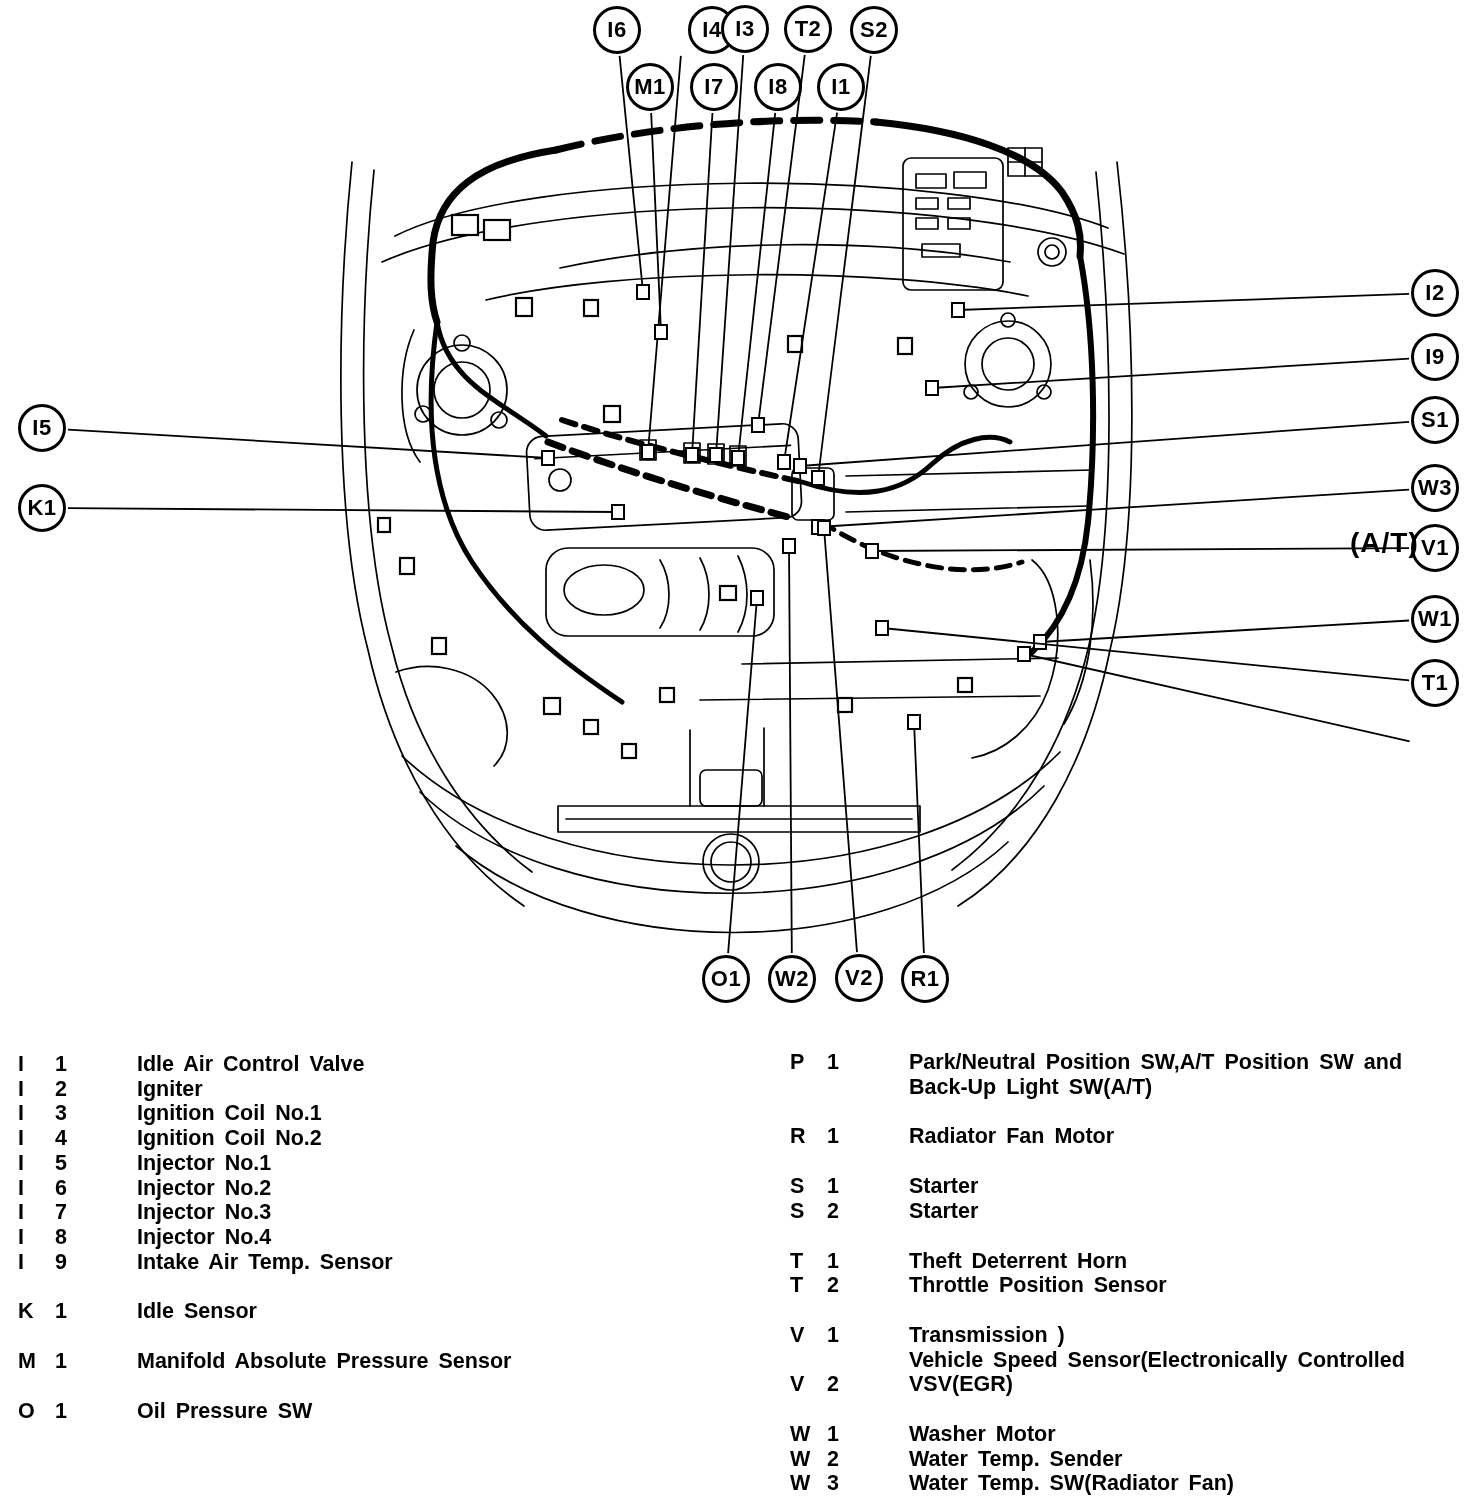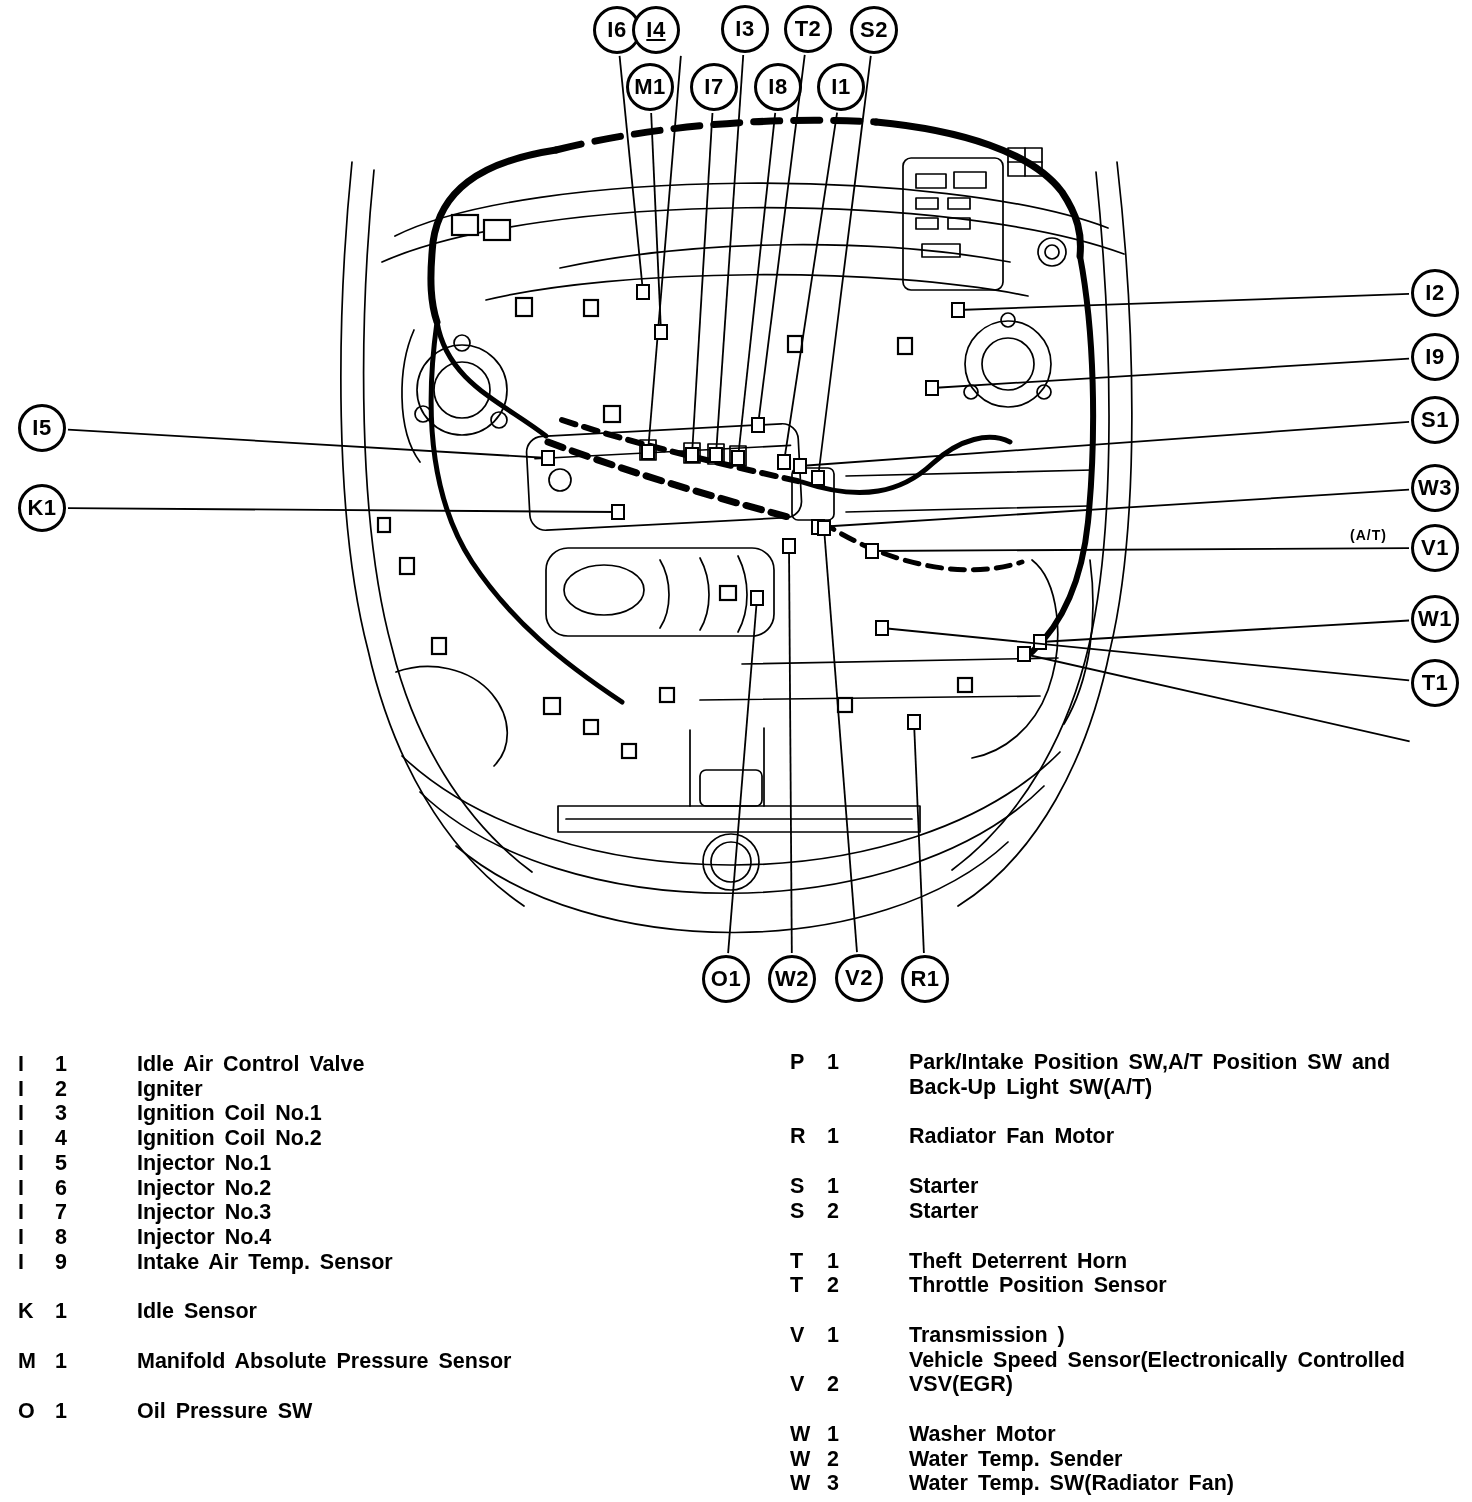--- a/index.html
+++ b/index.html
@@ -4,21 +4,21 @@
 <style>
   html,body{margin:0;padding:0;background:#ffffff;}
   body{width:1472px;height:1502px;position:relative;overflow:hidden;
        font-family:"Liberation Sans", sans-serif;color:#000;}
   #stage{position:absolute;left:0;top:0;width:1472px;height:1288px;}
   #engine-art,#leader-svg{position:absolute;left:0;top:0;}
   .callout{position:absolute;width:48px;height:48px;box-sizing:border-box;
            border:3.5px solid #000;border-radius:50%;background:#fff;
            display:flex;align-items:center;justify-content:center;
            font-weight:bold;font-size:22px;letter-spacing:0.5px;z-index:3;}
-  .at-note{position:absolute;font-weight:bold;font-size:14px;letter-spacing:1px;z-index:3;}
+  .at-note{position:absolute;font-weight:bold;font-size:28px;letter-spacing:1px;z-index:3;}
   .legend-col{position:absolute;font-weight:bold;font-size:21.5px;line-height:24.7px;}
   .legend-group{margin-bottom:25px;}
   .legend-row{display:flex;align-items:flex-start;}
   .legend-letter{width:37px;flex:0 0 37px;}
   .legend-num{width:34px;flex:0 0 34px;}
   .legend-name{word-spacing:4px;margin-left:48px;}
 </style>
 </head>
 <body>
 
@@ -174,21 +174,21 @@
       <line x1="791.8198657552944" y1="953.0006240141444" x2="789" y2="546" stroke="#000" stroke-width="1.8"></line>
       <rect x="783" y="539" width="12" height="14" fill="#fff" stroke="#000" stroke-width="2"></rect>
       <line x1="856.983866763787" y1="952.0782869629757" x2="824" y2="528" stroke="#000" stroke-width="1.8"></line>
       <rect x="818" y="521" width="12" height="14" fill="#fff" stroke="#000" stroke-width="2"></rect>
       <line x1="923.8881774816199" y1="953.0237829796635" x2="914" y2="722" stroke="#000" stroke-width="1.8"></line>
       <rect x="908" y="715" width="12" height="14" fill="#fff" stroke="#000" stroke-width="2"></rect>
     </svg>
 
   <div id="callout-layer">
       <div class="callout" style="left: 593px; top: 6px;">I6</div>
-      <div class="callout" style="left: 632px; top: 6px; text-decoration: underline;">I4</div>
+      <div class="callout" style="left: 688px; top: 6px;">I4</div>
       <div class="callout" style="left: 721px; top: 5px;">I3</div>
       <div class="callout" style="left: 784px; top: 5px;">T2</div>
       <div class="callout" style="left: 850px; top: 6px;">S2</div>
       <div class="callout" style="left: 626px; top: 63px;">M1</div>
       <div class="callout" style="left: 690px; top: 63px;">I7</div>
       <div class="callout" style="left: 754px; top: 63px;">I8</div>
       <div class="callout" style="left: 817px; top: 63px;">I1</div>
       <div class="callout" style="left: 1411px; top: 269px;">I2</div>
       <div class="callout" style="left: 1411px; top: 333px;">I9</div>
       <div class="callout" style="left: 1411px; top: 396px;">S1</div>
@@ -300,21 +300,21 @@
           </span>
         </div>
       </div>
     </div>
   <div id="legend-right" class="legend-col" style="left:790px;top:1050px;width:670px;">
       <div class="legend-group">
         <div class="legend-row">
           <span class="legend-letter">P</span>
           <span class="legend-num">1</span>
           <span class="legend-name">
-            <div>Park/Intake Position SW,A/T Position SW and</div>
+            <div>Park/Neutral Position SW,A/T Position SW and</div>
             <div>Back-Up Light SW(A/T)</div>
           </span>
         </div>
       </div>
       <div class="legend-group">
         <div class="legend-row">
           <span class="legend-letter">R</span>
           <span class="legend-num">1</span>
           <span class="legend-name">
             <div>Radiator Fan Motor</div>

